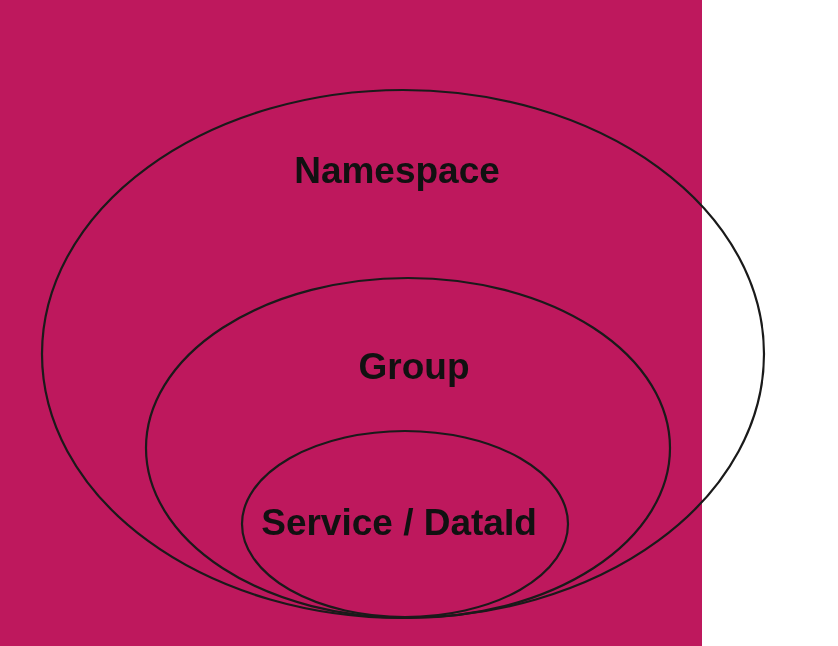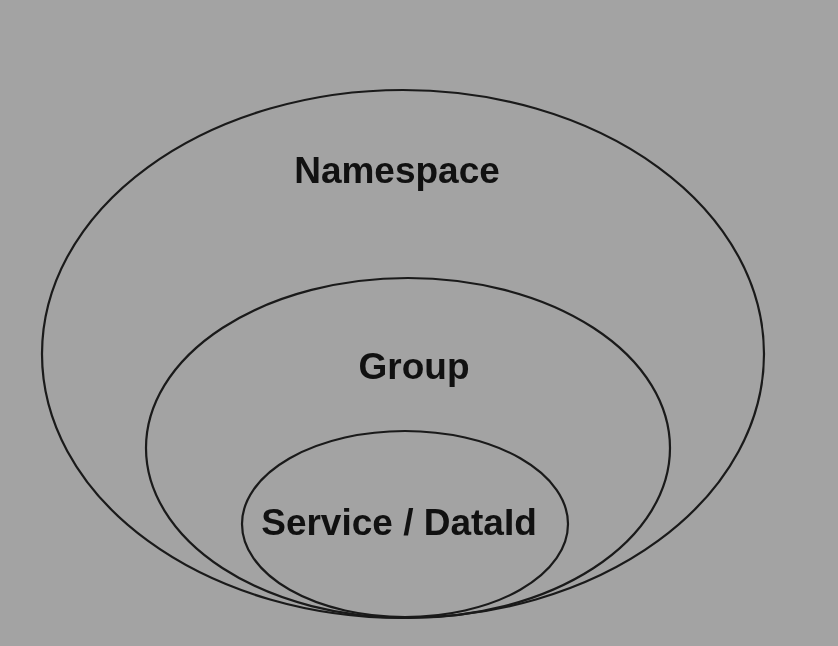--- a/index.html
+++ b/index.html
@@ -8,23 +8,23 @@
   }
   body {
     width: 838px;
     height: 646px;
     background: #ffffff;
     overflow: hidden;
     font-family: "Liberation Sans", sans-serif;
   }
   .stage {
     position: relative;
-    width: 838px;
+    width: 702px;
     height: 646px;
-    background: #a3a3a3;
+    background: #be185d;
   }
   svg.diagram {
     position: absolute;
     left: 0;
     top: 0;
     width: 838px;
     height: 646px;
     display: block;
   }
   svg.diagram ellipse {

